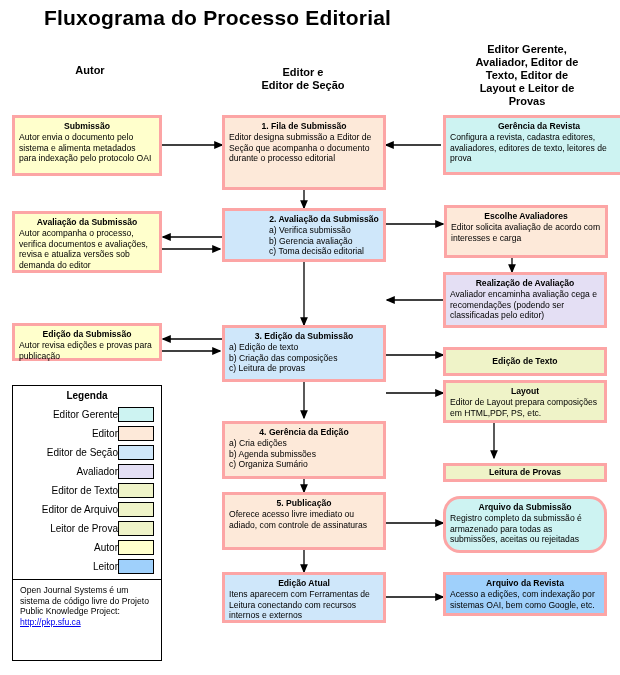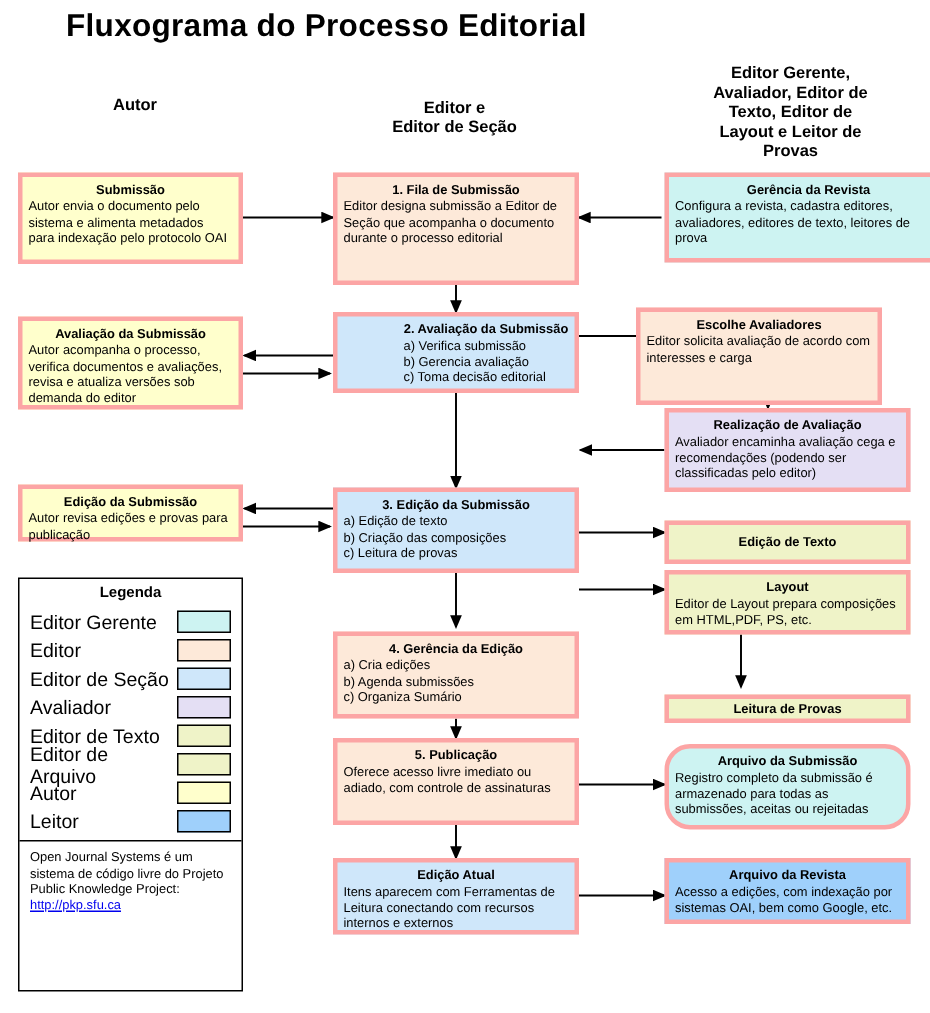--- a/index.html
+++ b/index.html
@@ -42,22 +42,22 @@
   .c-brightblue{background:#9fd0fb;}
 
   
   .legend{
     border:1px solid #000;background:#fff;
   }
   .legend-title{
     text-align:center;font-weight:bold;font-size:10px;margin-top:4px;margin-bottom:4px;
   }
   .legend-row{
-    display:flex;align-items:center;justify-content:space-between;
-    font-size:13px;padding:1px 7px 1px 7px;height:17px;
+    display:flex;align-items:center;justify-content:flex-end;
+    font-size:10px;padding:1px 7px 1px 7px;height:17px;
   }
   .legend-sw{
     width:34px;height:13px;border:1px solid #000;flex:0 0 auto;
   }
   .legend-note{
     font-size:8.6px;line-height:10.6px;padding:5px 7px 4px 7px;border-top:1px solid #000;margin-top:3px;
   }
   .legend-note a{color:#0000ee;text-decoration:underline;}
 
   svg.arrows{position:absolute;left:0;top:0;width:620px;height:675px;pointer-events:none;}
@@ -169,20 +169,24 @@
     </div>
     <div class="legend-row">
       <span>Editor de Texto</span>
       <span class="legend-sw" style="background:#eff3c8;"></span>
     </div>
     <div class="legend-row">
       <span>Editor de Arquivo</span>
       <span class="legend-sw" style="background:#eff3c8;"></span>
     </div>
     <div class="legend-row">
+      <span>Leitor de Prova</span>
+      <span class="legend-sw" style="background:#eff3c8;"></span>
+    </div>
+    <div class="legend-row">
       <span>Autor</span>
       <span class="legend-sw" style="background:#ffffcc;"></span>
     </div>
     <div class="legend-row">
       <span>Leitor</span>
       <span class="legend-sw" style="background:#9fd0fb;"></span>
     </div>
 
     <div class="legend-note">
       <span>Open Journal Systems é um sistema de código livre do Projeto Public Knowledge Project:</span>
@@ -225,21 +229,21 @@
   <div class="abs box c-blue" style="left:222px;top:572px;width:164px;height:51px;">
     <span class="bt">Edição Atual</span>
     <span class="bb">Itens aparecem com Ferramentas de Leitura conectando com recursos internos e externos</span>
   </div>
 
   <div class="abs box c-cyan" style="left:443px;top:115px;width:192px;height:60px;">
     <span class="bt">Gerência da Revista</span>
     <span class="bb">Configura a revista, cadastra editores, avaliadores, editores de texto, leitores de prova</span>
   </div>
 
-  <div class="abs box c-peach" style="left:424px;top:205px;width:164px;height:65px;">
+  <div class="abs box c-peach" style="left:444px;top:205px;width:164px;height:53px;">
     <span class="bt">Escolhe Avaliadores</span>
     <span class="bb">Editor solicita avaliação de acordo com interesses e carga</span>
   </div>
 
   <div class="abs box c-purple" style="left:443px;top:272px;width:164px;height:56px;">
     <span class="bt">Realização de Avaliação</span>
     <span class="bb">Avaliador encaminha avaliação cega e recomendações (podendo ser classificadas pelo editor)</span>
   </div>
 
   <div class="abs box c-olive center-only" style="left:443px;top:347px;width:164px;height:29px;">

